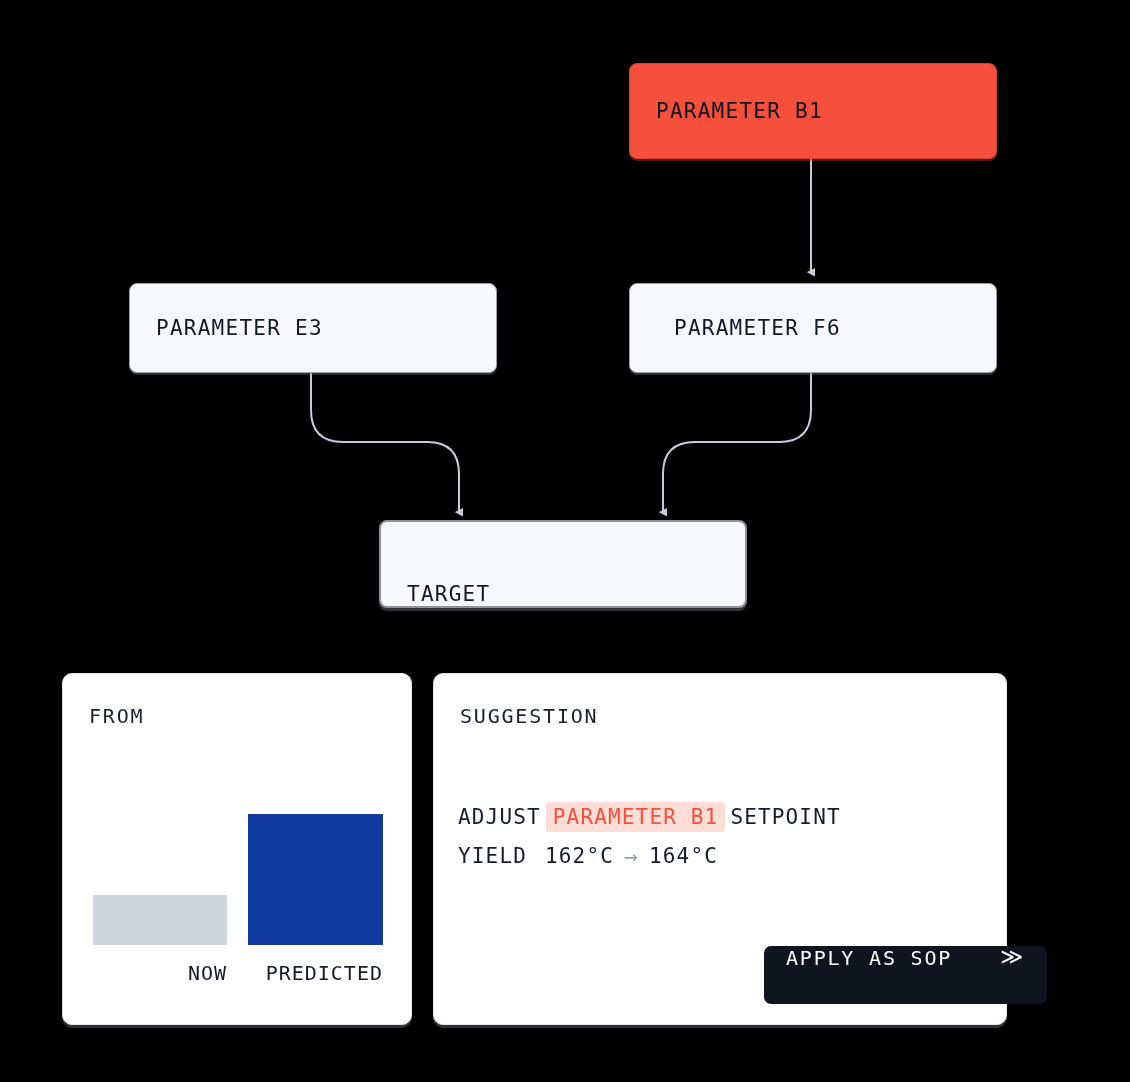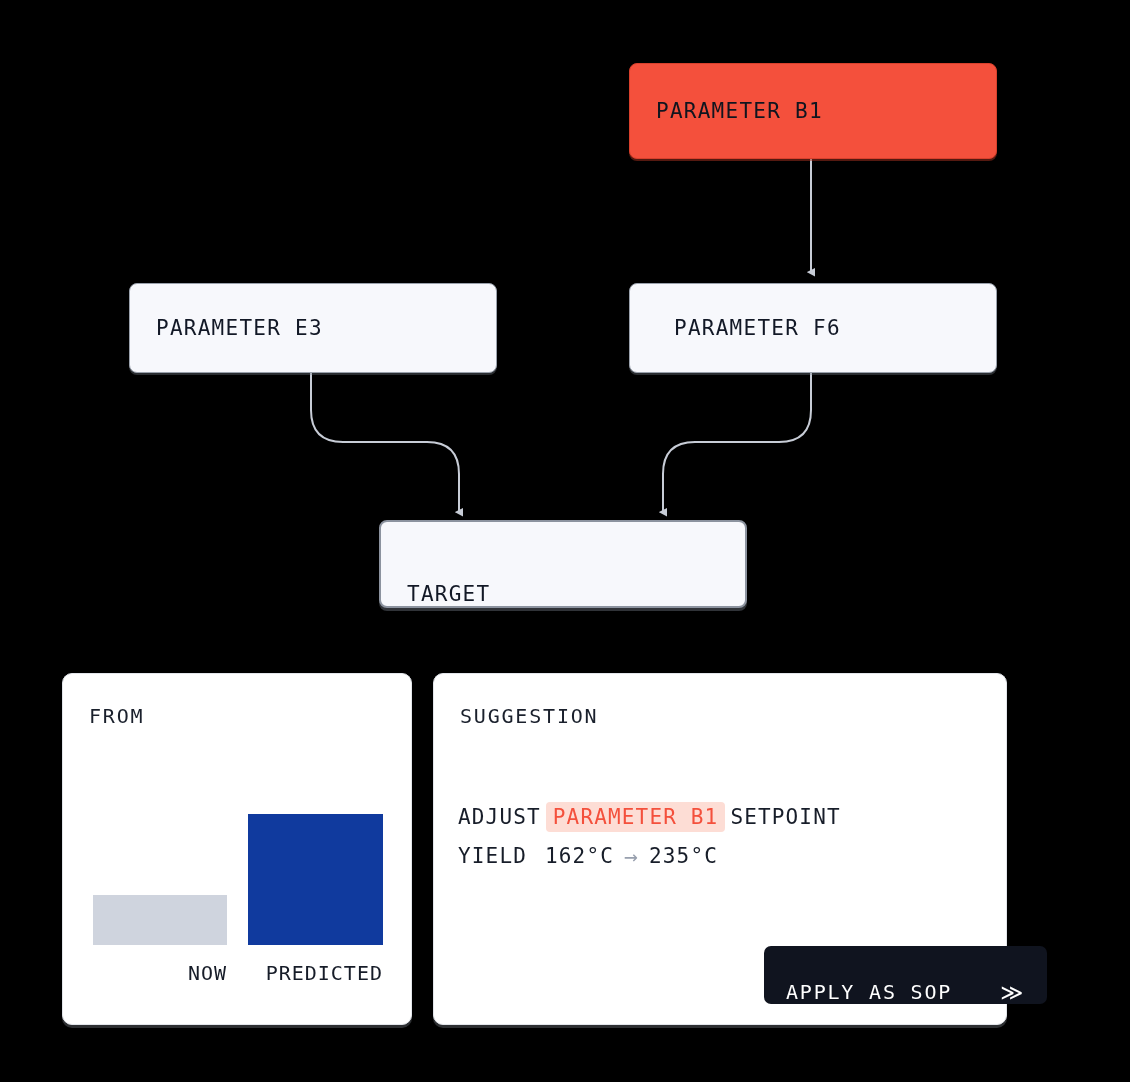--- a/index.html
+++ b/index.html
@@ -166,21 +166,21 @@
     position: absolute;
     left: 330px;
     top: 272px;
     width: 283px;
     height: 58px;
     background: #10141F;
     border: none;
     border-radius: 7px;
     color: #FFFFFF;
     display: flex;
-    align-items: flex-end;
+    align-items: flex-start;
     justify-content: space-between;
     padding: 0 22px;
     box-sizing: border-box;
     font-family: inherit;
     font-size: 20px;
     letter-spacing: 0.09em;
     cursor: pointer;
   }
   #apply-chevrons {
     font-size: 22px;
@@ -246,21 +246,21 @@
     <div class="sugg-line" id="sugg-line-1">
       <span>ADJUST</span>
       <span class="chip">PARAMETER B1</span>
       <span>SETPOINT</span>
     </div>
 
     <div class="sugg-line" id="sugg-line-2">
       <span>YIELD</span>
       <span style="margin-left:18px">162°C</span>
       <span class="arrow-glyph">→</span>
-      <span>235°C</span>
+      <span>164°C</span>
     </div>
 
     <button id="apply-button">
       <span>APPLY AS SOP</span>
       <span id="apply-chevrons">≫</span>
     </button>
   </div>
 </div>
 
 </body></html>

